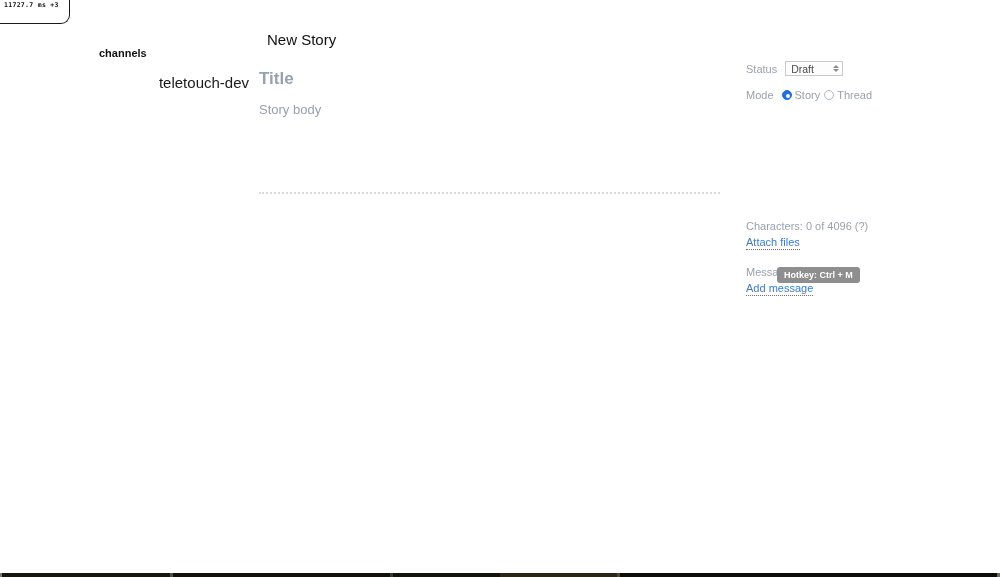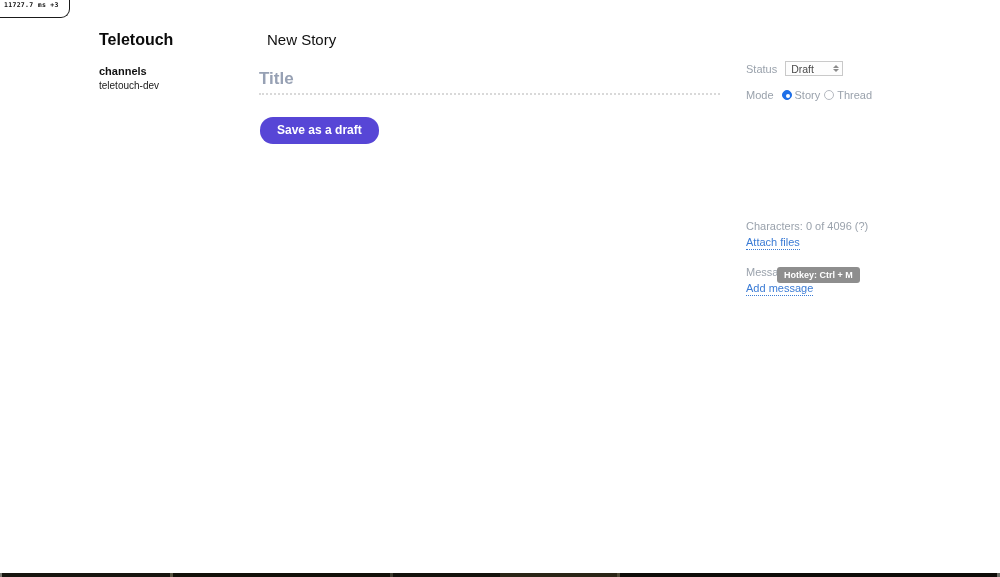--- a/index.html
+++ b/index.html
@@ -12,31 +12,31 @@
     color: #111;
   }
 
   
   .perf-badge {
     position: absolute; top: 0; left: 0;
     background: #fff;
     border: 1px solid #1a1a1a;
     border-top: none; border-left: none;
     border-radius: 0 0 9px 0;
-    padding: 1px 10px 8px 4px;
+    padding: 1px 10px 14px 4px;
     font-family: "DejaVu Sans Mono", monospace;
     font-size: 6.5px; font-weight: 700; letter-spacing: 0.3px;
     color: #111;
   }
 
   
   .sidebar { position: absolute; left: 99px; top: 31px; width: 150px; }
   .app-title { font-size: 16px; font-weight: 700; color: #0b0b0b; }
   .section-label { margin-top: 16px; font-size: 11px; font-weight: 700; color: #111; }
-  .channel-item { margin-top: 3px; font-size: 10px; color: #1a1a1a; cursor: pointer; }
+  .channel-item { margin-top: 15px; font-size: 15px; color: #1a1a1a; cursor: pointer; text-align: right; }
 
   
   .main { position: absolute; left: 259px; top: 31px; width: 461px; }
   .page-title { font-size: 15px; font-weight: 400; color: #101010; margin-left: 8px; }
   .title-input {
     display: block; margin-top: 21px; width: 100%;
     border: none; outline: none;
     font-family: "Liberation Sans", sans-serif;
     font-size: 17px; font-weight: 700; color: #333;
   }
@@ -148,30 +148,29 @@
   .bottom-bar .segd3 { width: 3px; background: #4a4633; }
   .bottom-bar .seg6 { flex: 1; background: #0e0c08; }
   .bottom-bar .seg7 { width: 3px; background: #6b6b64; }
 </style>
 </head>
 <body>
 
 <div class="perf-badge">11727.7 ms +3</div>
 
 <div class="sidebar">
-  <div class="app-title">Teletouch</div>
   <div class="section-label">channels</div>
   <div class="channel-item">teletouch-dev</div>
 </div>
 
 <div class="main">
   <div class="page-title">New Story</div>
   <input class="title-input" type="text" placeholder="Title" style="">
+  <textarea class="body-input" placeholder="Story body" style=""></textarea>
   <div class="dotted-divider"></div>
-  <button class="save-button">Save as a draft</button>
 </div>
 
 <div class="panel">
 
   <div class="panel-row">
     <span class="panel-label">Status</span>
     <span class="select-box">
       <span class="select-value">Draft</span>
       <span class="select-stepper">
         <span class="arr-up"></span>

